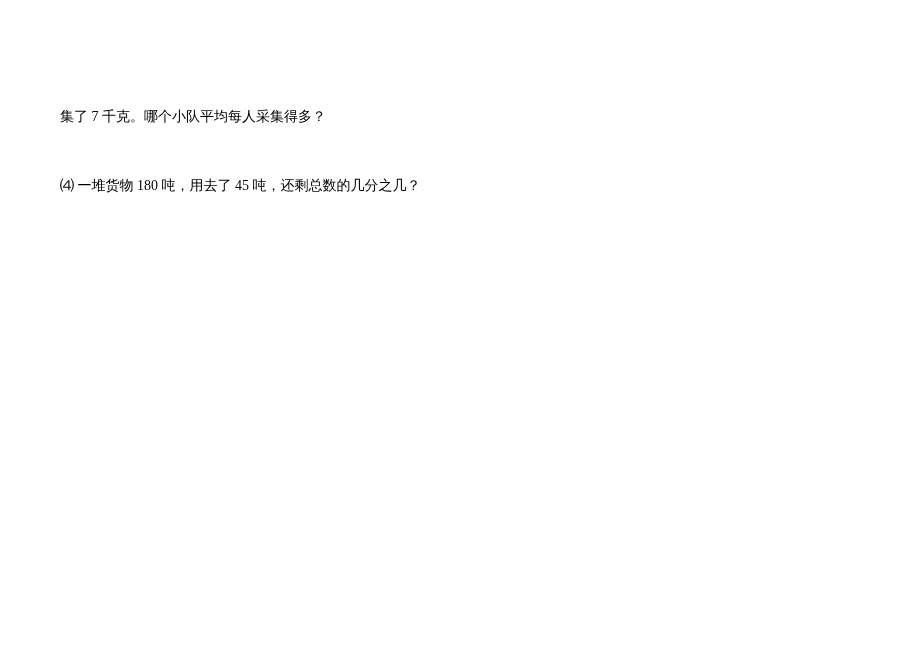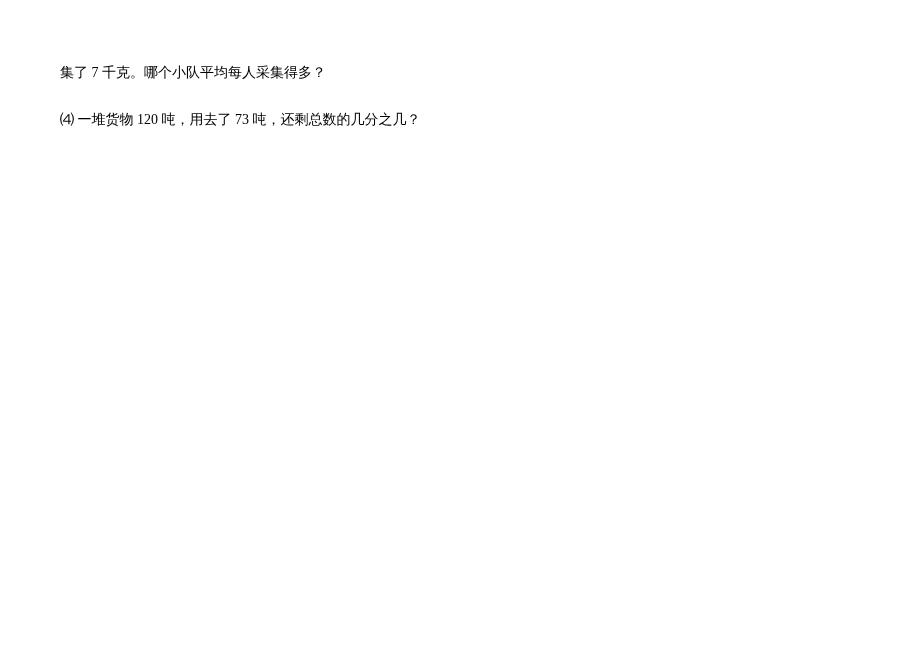--- a/index.html
+++ b/index.html
@@ -14,27 +14,28 @@
       font-family: "SimSun", "宋体", serif;
       font-size: 14px;
       line-height: 1.8;
       color: #000000;
       padding-top: 60px;
       padding-left: 60px;
       padding-right: 60px;
     }
     .paragraph {
       margin-bottom: 22px;
+      margin-top: 44px;
     }
     .problem-number {
       display: inline;
     }
   </style>
 </head>
 <body>
 
 <div class="paragraph">
   <span>集了 7 千克。哪个小队平均每人采集得多？</span>
 </div>
 
 <div class="paragraph">
-  <span class="problem-number">⑷</span><span> 一堆货物 120 吨，用去了 73 吨，还剩总数的几分之几？</span>
+  <span class="problem-number">⑷</span><span> 一堆货物 180 吨，用去了 45 吨，还剩总数的几分之几？</span>
 </div>
 
 </body></html>

